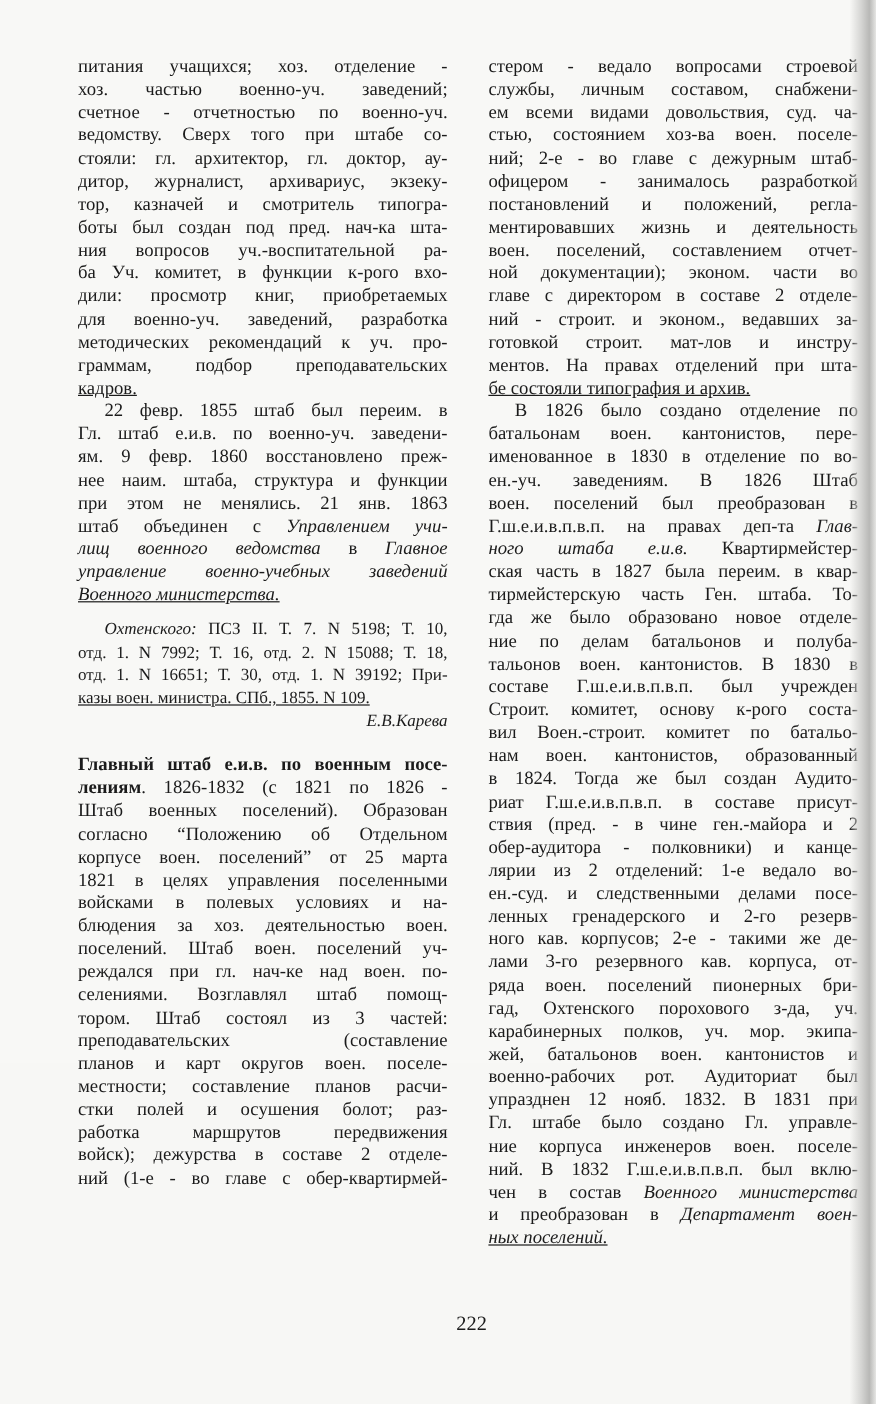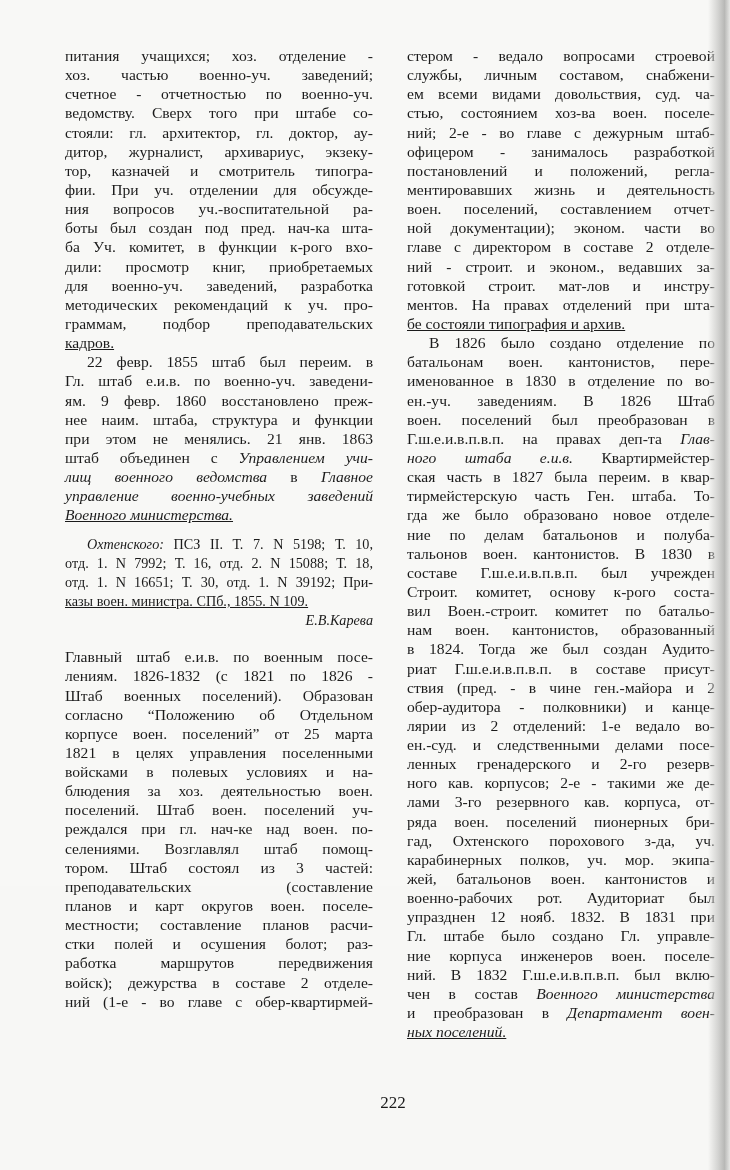--- a/index.html
+++ b/index.html
@@ -43,21 +43,21 @@
     white-space: nowrap;
     text-align: justify;
     text-align-last: justify;
     height: 19.15px;
     overflow: visible;
   }
   .line.last { text-align-last: left; text-decoration: underline; }
   .line.indent { padding-left: 22px; }
   .line.right { text-align: center; text-align-last: right; }
   .it { font-style: italic; }
-  .b { font-weight: normal; }
+  .b { font-weight: bold; }
   .gap { display: block; height: 10px; }
   .gap-lg { display: block; height: 17px; }
   .sources { font-size: 14.2px; line-height: 19px; }
   .page-number {
     position: absolute;
     top: 1093px;
     left: 0; width: 730px;
     text-align: center;
     font-size: 17px;
     color: #1b1b1b;
@@ -70,23 +70,22 @@
 <div class="page">
   <div class="col col-left">
     <div>
         <span class="line"><span>питания учащихся; хоз. отделение -</span></span>
         <span class="line"><span>хоз. частью военно-уч. заведений;</span></span>
         <span class="line"><span>счетное - отчетностью по военно-уч.</span></span>
         <span class="line"><span>ведомству. Сверх того при штабе со-</span></span>
         <span class="line"><span>стояли: гл. архитектор, гл. доктор, ау-</span></span>
         <span class="line"><span>дитор, журналист, архивариус, экзеку-</span></span>
         <span class="line"><span>тор, казначей и смотритель типогра-</span></span>
-        <span class="line"><span>фии. При уч. отделении для обсужде-</span></span>
+        <span class="line"><span>боты был создан под пред. нач-ка шта-</span></span>
         <span class="line"><span>ния вопросов уч.-воспитательной ра-</span></span>
-        <span class="line"><span>боты был создан под пред. нач-ка шта-</span></span>
         <span class="line"><span>ба Уч. комитет, в функции к-рого вхо-</span></span>
         <span class="line"><span>дили: просмотр книг, приобретаемых</span></span>
         <span class="line"><span>для военно-уч. заведений, разработка</span></span>
         <span class="line"><span>методических рекомендаций к уч. про-</span></span>
         <span class="line"><span>граммам, подбор преподавательских</span></span>
         <span class="line last"><span>кадров.</span></span>
         <span class="line indent"><span>22 февр. 1855 штаб был переим. в</span></span>
         <span class="line"><span>Гл. штаб е.и.в. по военно-уч. заведени-</span></span>
         <span class="line"><span>ям. 9 февр. 1860 восстановлено преж-</span></span>
         <span class="line"><span>нее наим. штаба, структура и функции</span></span>

